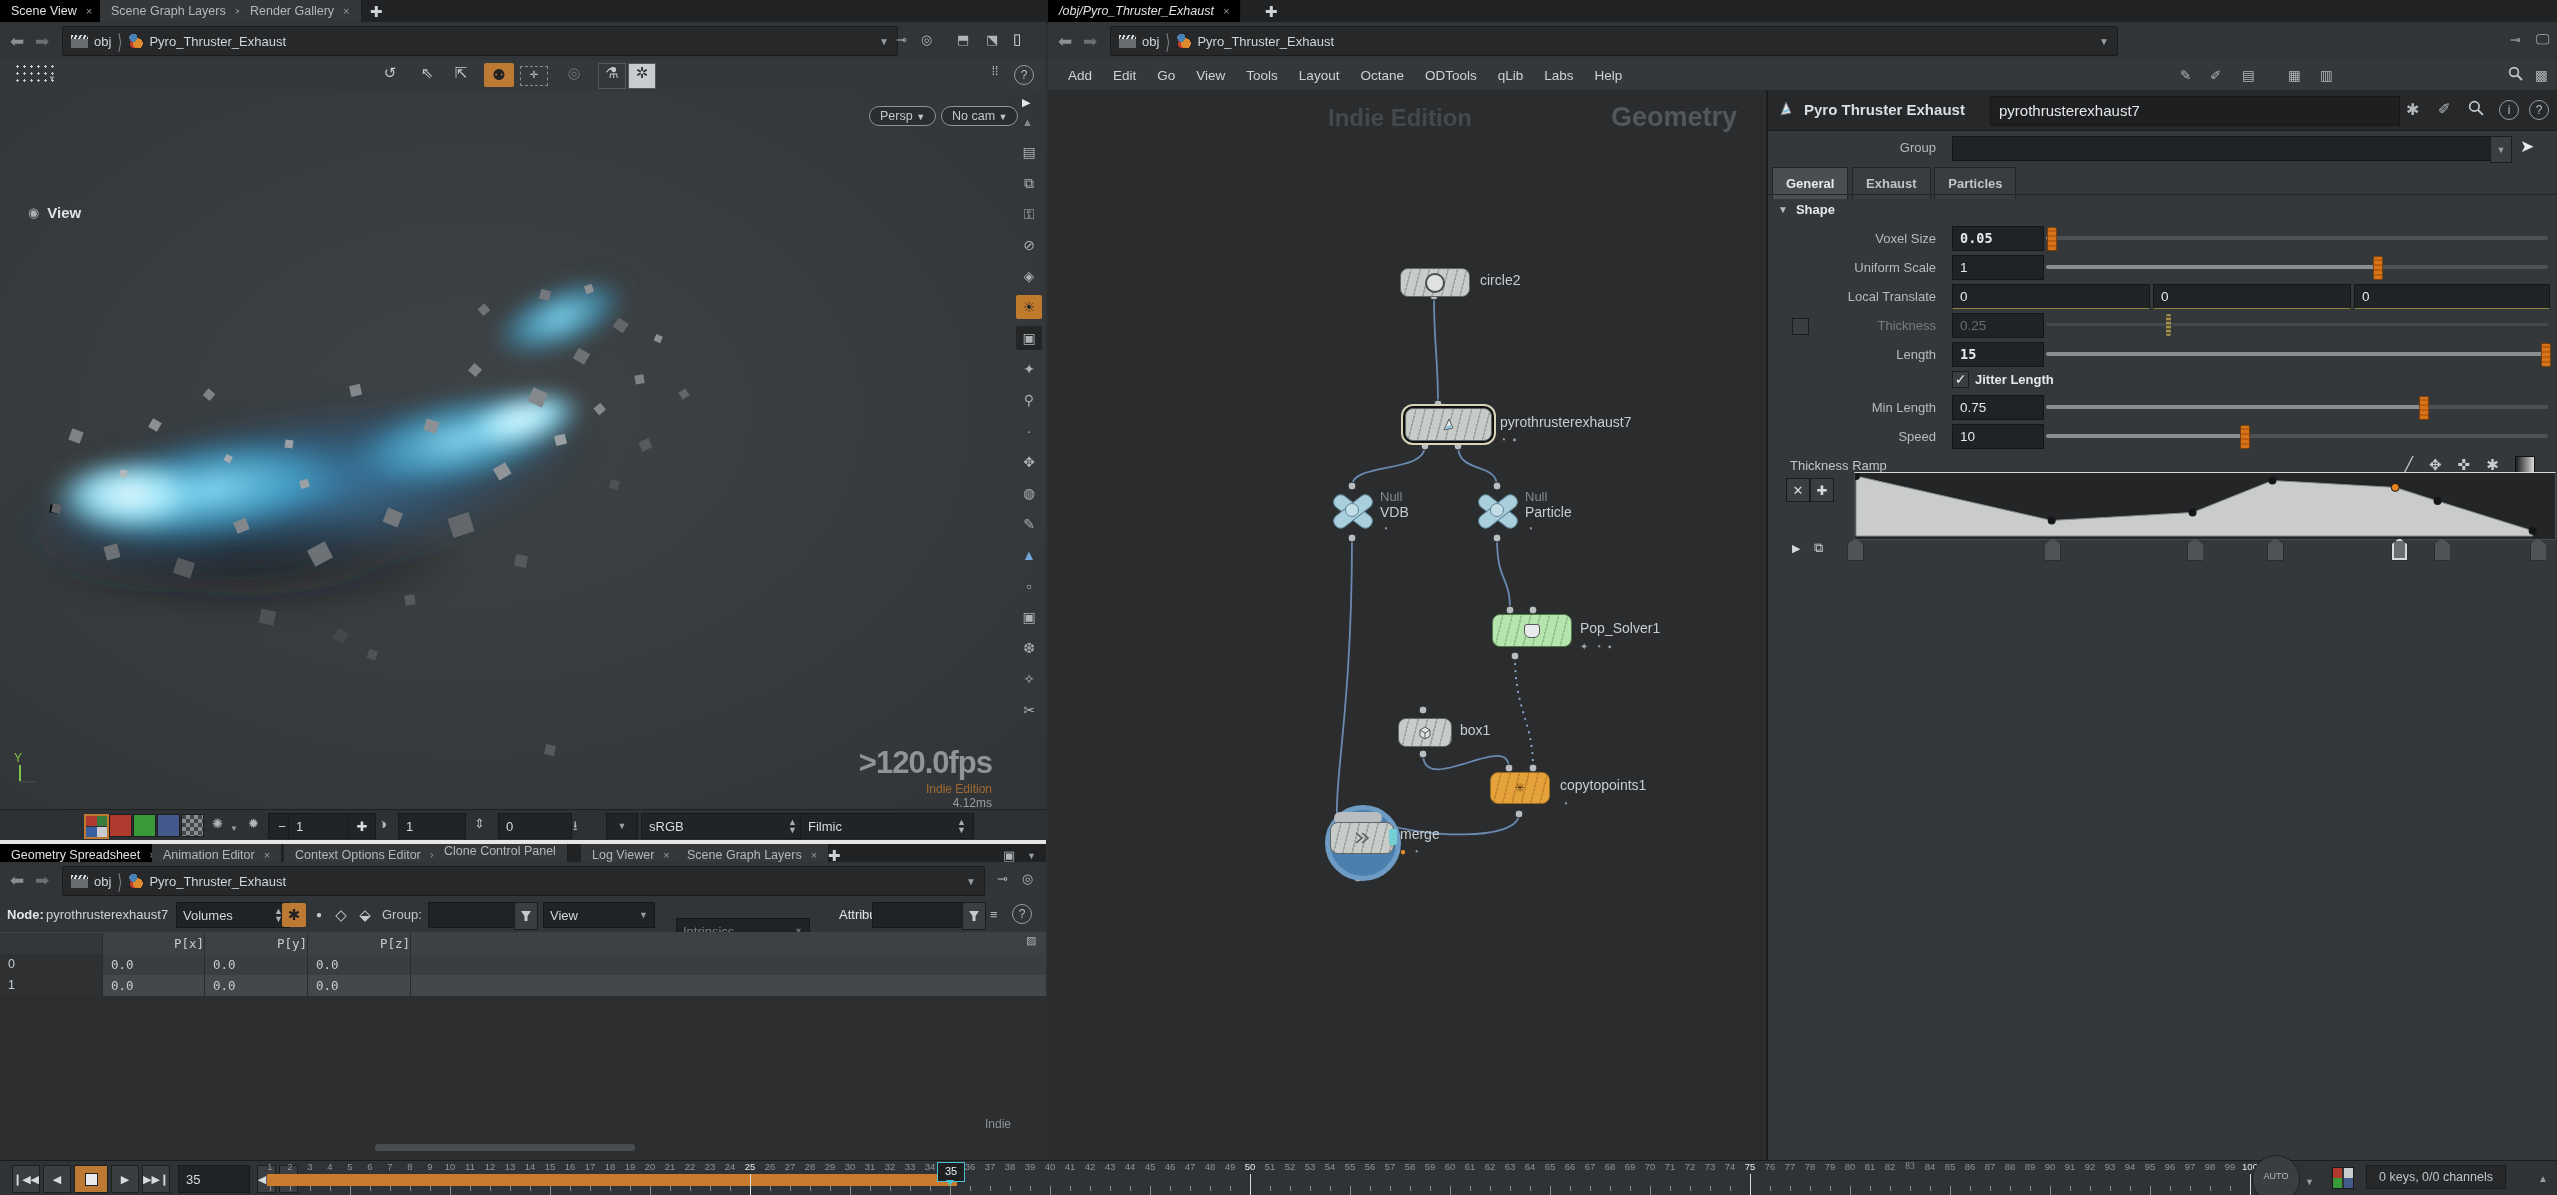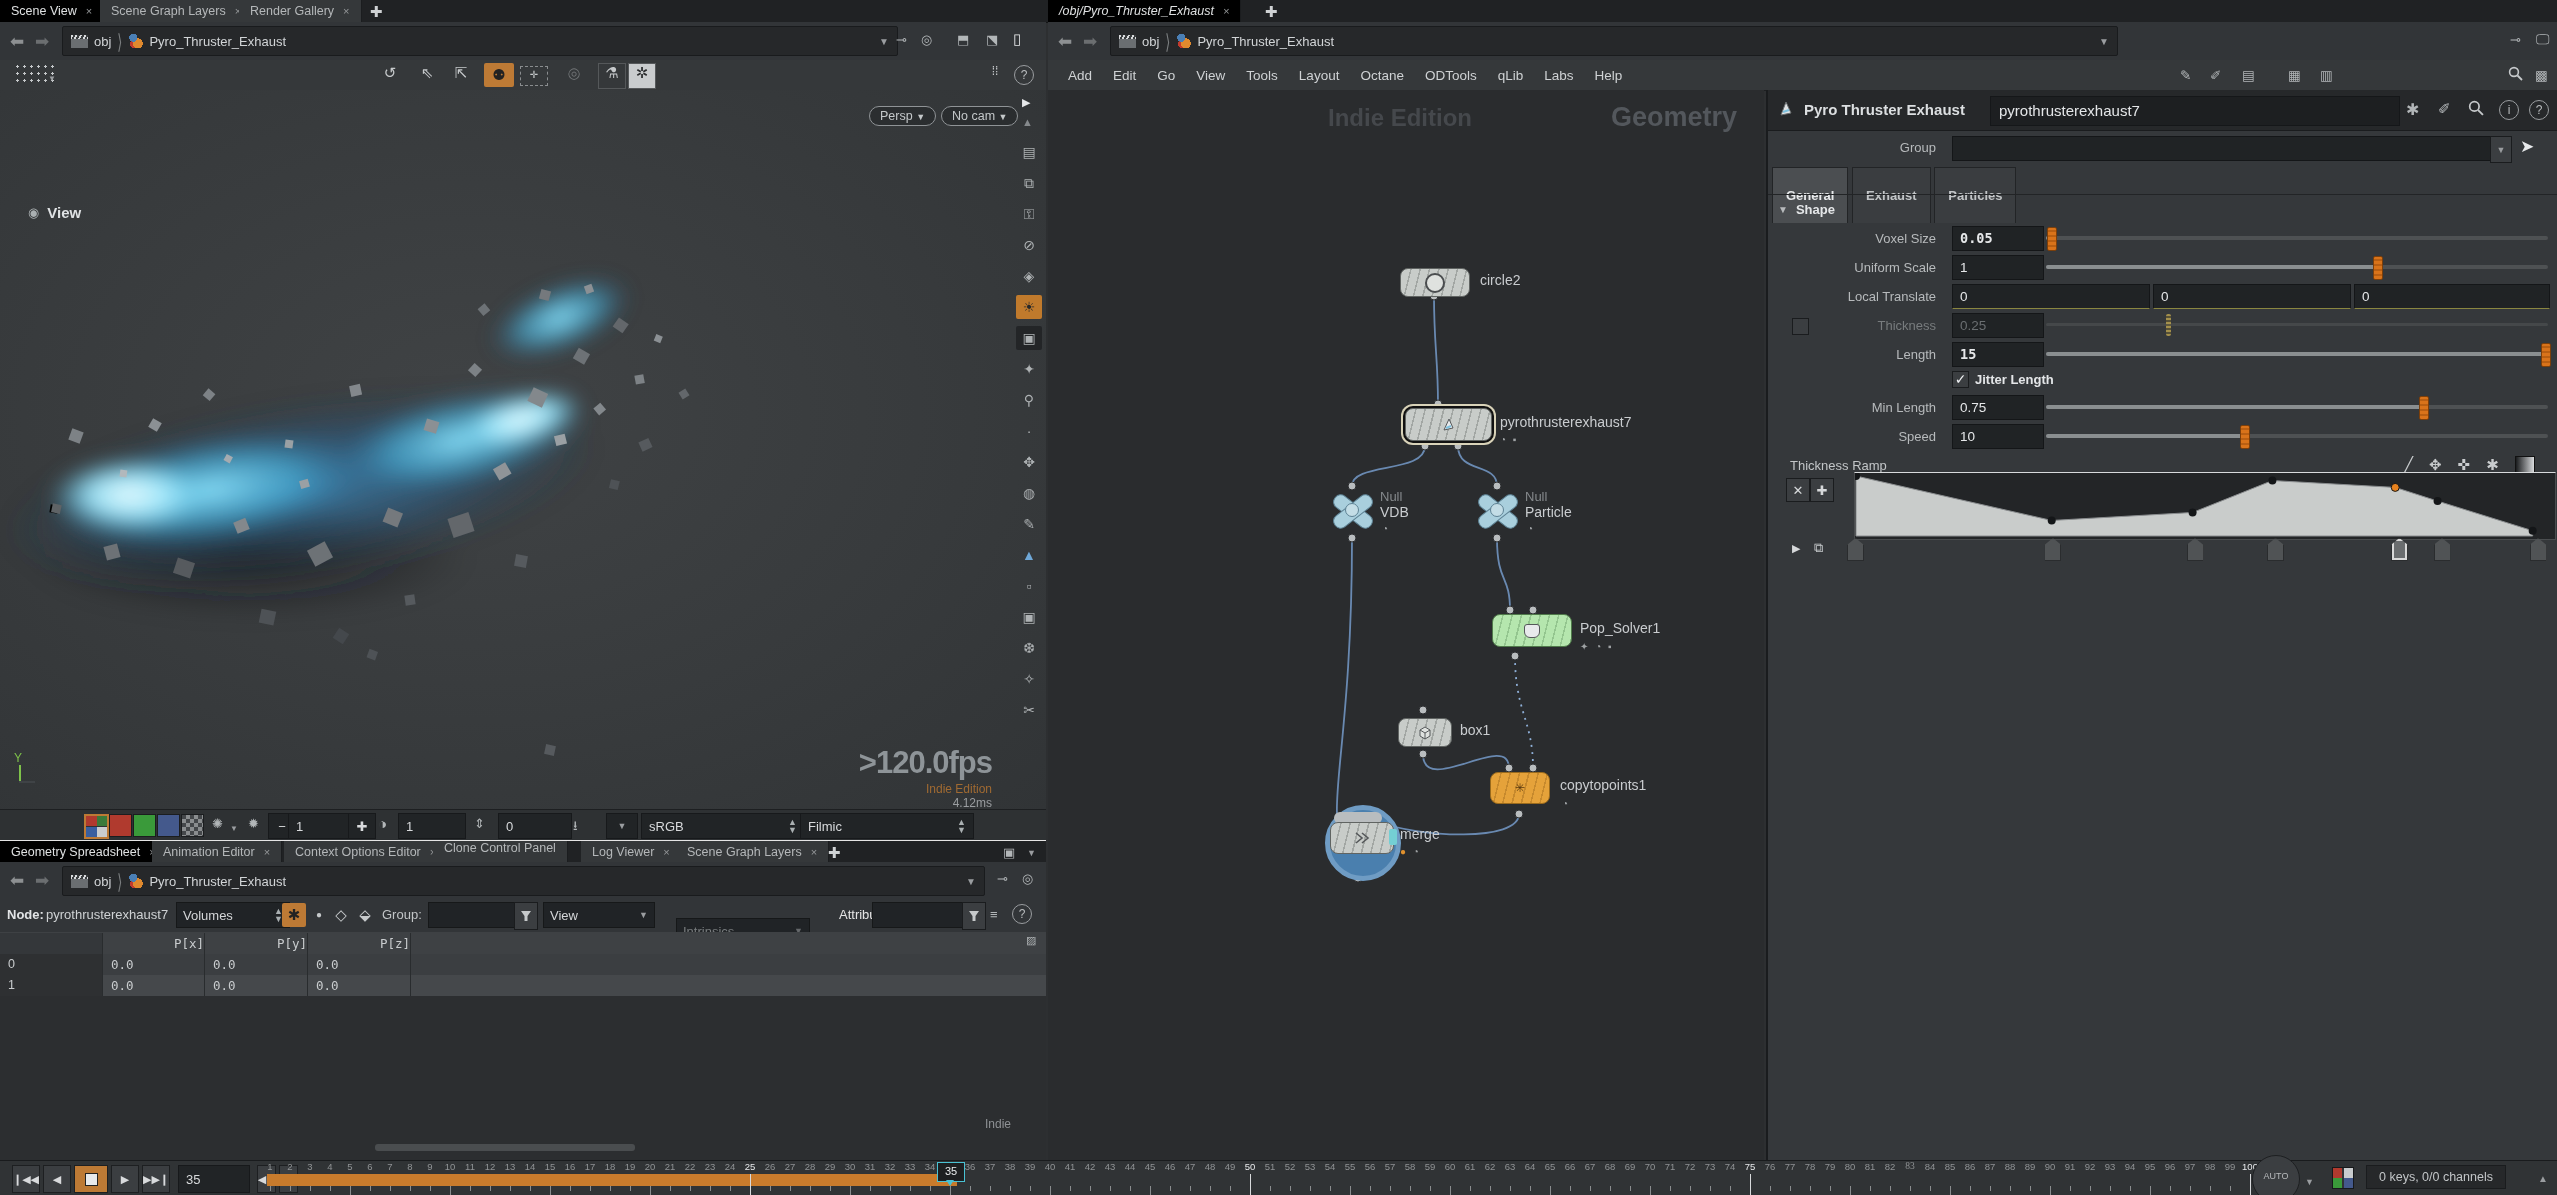--- a/index.html
+++ b/index.html
@@ -56,21 +56,21 @@
   .badge{font-size:10px;color:#9ea2a4;letter-spacing:2px;}
   .nullx{position:absolute;width:46px;height:40px;}
   .nullx i{position:absolute;left:1px;top:14px;width:44px;height:13px;border-radius:7px;background:#a9cfdd;border:1px solid #5d8294;}
   .nullx i.a{transform:rotate(38deg);} .nullx i.b{transform:rotate(-38deg);}
   .nullx u{position:absolute;left:16px;top:13px;width:12px;height:12px;border-radius:50%;background:#c3dde6;border:1px solid #5d8294;}
   
   #panel{background:#35383b;}
   .phead{background:#26282a;border-bottom:1px solid #1a1c1e;}
   .ptitle{font-weight:bold;font-size:15px;color:#dcdfe1;}
   .namefield{background:#1d1f21;border:1px solid #151719;color:#e4e6e8;font-size:15px;padding:2px 8px;height:24px;line-height:24px;}
-  .ftab{display:inline-block;padding:20px 13px;background:#3a3d40;border:1px solid #222426;border-bottom:none;color:#c2c5c7;font-weight:bold;font-size:13px;}
+  .ftab{display:inline-block;padding:8px 13px;background:#3a3d40;border:1px solid #222426;border-bottom:none;color:#c2c5c7;font-weight:bold;font-size:13px;}
   .ftab.active{background:#4b4e51;color:#e8eaec;} 
   .rowlab{position:absolute;width:160px;text-align:right;color:#b7babc;font-size:13px;}
   .pinput{position:absolute;background:#202325;border:1px solid #141618;color:#e6e8ea;height:23px;line-height:23px;padding:0 7px;font-size:13.5px;}
   .pinput.bold{font-weight:bold;font-family:"DejaVu Sans Mono",monospace;}
   .pinput.dis{color:#6a6e71;}
   .track{position:absolute;height:4px;background:#4e5153;border-radius:2px;}
   .track .fill{position:absolute;left:0;top:0;bottom:0;background:#8a8e90;border-radius:2px;}
   .hdl{position:absolute;top:-9px;width:8px;height:22px;background:repeating-linear-gradient(0deg,#d9731a 0 3px,#b95f12 3px 5px);border:1px solid #7c3f0a;border-radius:2px;}
   .hdl.ghost{background:repeating-linear-gradient(0deg,rgba(190,165,80,.8) 0 2px,rgba(120,105,50,.5) 2px 4px);border:none;width:5px;}
   .cbox{position:absolute;width:15px;height:15px;background:#3b3e41;border:1px solid #1a1c1e;color:#f0f2f4;font-size:14px;line-height:14px;text-align:center;}
@@ -577,21 +577,21 @@
         <div class="rhandle" style="left: calc(48.5% - 7px);"></div>
         <div class="rhandle" style="left: calc(60% - 7px);"></div>
         <div class="rhandle sel" style="left: calc(77.7% - 7px);"></div>
         <div class="rhandle" style="left: calc(83.8% - 7px);"></div>
         <div class="rhandle" style="left: calc(97.5% - 7px);"></div>
       </div>
     <span class="abs" style="left:24px;top:452px;color:#d6d8da;font-size:11px;">▶</span>
     <span class="abs" style="left:46px;top:450px;color:#c6c9cb;font-size:13px;">⧉</span>
   </div>
 
-  <div class="abs tabbar" style="left:0;top:840px;width:1046px;height:22px;border-top:1px solid #e5e5e5;">
+  <div class="abs tabbar" style="left:0;top:840px;width:1046px;height:22px;border-top:4px solid #e5e5e5;">
     <span class="ptab active" style="position:absolute;left:0;top:0;">
         <span>Geometry Spreadsheet</span>
         <span class="x">×</span>
       </span>
     <span class="ptab" style="position:absolute;left:152px;top:0;">
         <span>Animation Editor</span>
         <span class="x">×</span>
       </span>
     <span class="ptab" style="position:absolute;left:284px;top:0;">
         <span>Context Options Editor</span>

